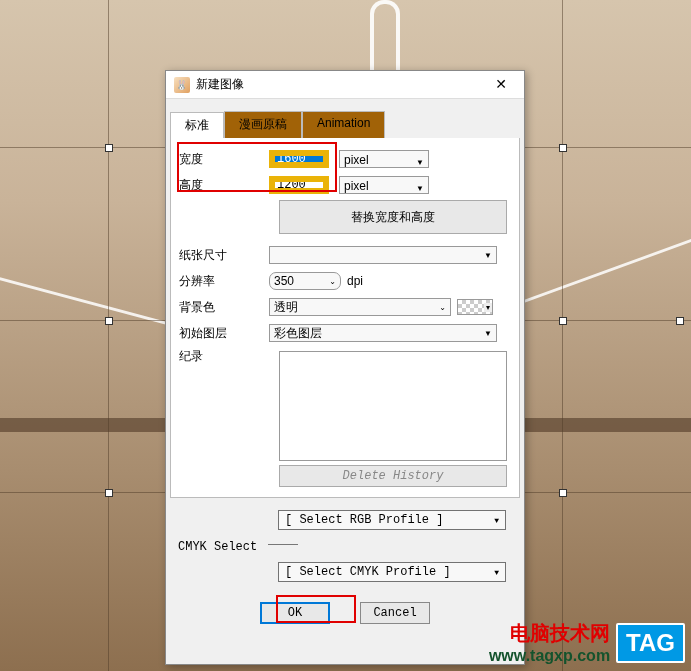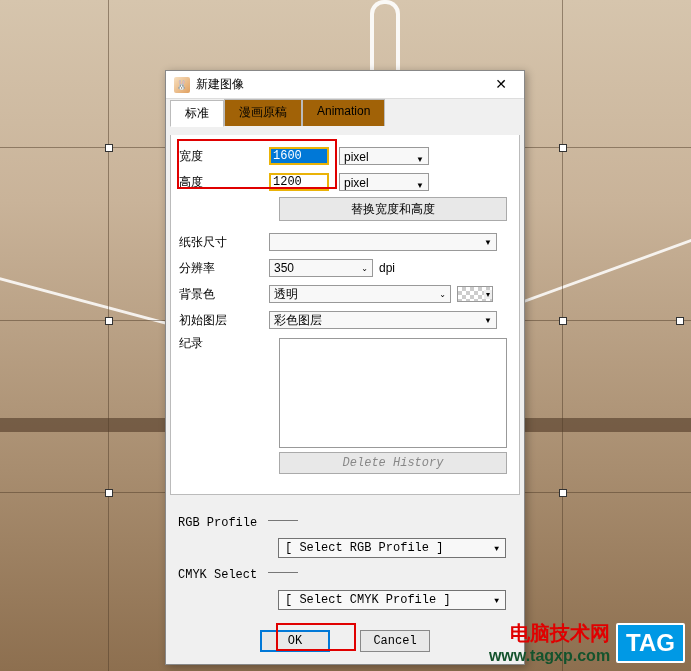--- a/index.html
+++ b/index.html
@@ -45,63 +45,63 @@
     display:flex;align-items:center;justify-content:center;font-size:9px;
   }
   .titlebar .title { flex: 1; font-size: 12px; }
   .titlebar .close {
     width: 30px; height: 20px; text-align: center;
     line-height: 18px; font-size: 14px; cursor: pointer;
     font-family: Arial;
   }
   .tabs {
     display: flex; background: #f0f0f0;
-    padding-top: 0; padding-left: 4px;
+    padding-top: 12px; padding-left: 4px;
   }
   .tab {
     padding: 4px 14px; font-size: 12px;
     border: 1px solid #bbb; border-bottom: none;
     background: #a16207; margin-right: 0;
     cursor: pointer;
   }
   .tab.active { background: #fff; border-bottom: 1px solid #fff; position: relative; top: 1px; }
   .tab-body {
     background: #fff; border: 1px solid #bbb; border-top: none;
-    margin: 9px 4px; padding: 10px 8px 8px 8px;
+    margin: 0 4px; padding: 10px 8px 8px 8px;
     height: 360px;
   }
   .row { display: flex; align-items: center; margin-bottom: 4px; height: 22px; }
   .row .label { width: 90px; font-size: 12px; }
   .row input[type=text] {
     width: 60px; height: 18px; font-size: 12px;
-    padding: 0 2px; border: 2px solid #eab308;
+    padding: 0 2px; border: 6px solid #eab308;
     font-family: "Courier New", monospace;
   }
   .row input.sel { background: #0078d7; color: #fff; }
   .row .unit {
     margin-left: 10px; width: 90px; height: 18px;
     border: 1px solid #999; background: #f8f8f8;
     font-size: 12px; padding: 0 4px;
     display: flex; align-items: flex-end; justify-content: space-between;
   }
   .dd-arrow { font-size: 8px; }
   .hilite-box {
     position: absolute; border: 2px solid #e00000; pointer-events: none;
   }
   .swap-btn {
-    margin-left: 100px; width: 228px; height: 24px;
+    margin-left: 100px; width: 228px; height: 34px;
     background: #e8e8e8; border: 1px solid #aaa;
     font-size: 12px; cursor: pointer;
   }
   .wide-dd {
     width: 228px; height: 18px; border: 1px solid #999;
     background: #f8f8f8; display: flex; align-items: center;
     justify-content: space-between; padding: 0 4px; font-size: 12px;
   }
-  .dpi-row .wide-dd { width: 104px; }
+  .dpi-row .wide-dd { width: 72px; border-radius: 7px; }
   .dpi-txt { margin-left: 6px; font-size: 12px; }
   .bgcolor-swatch {
     width: 36px; height: 16px; margin-left: 6px;
     background-image:
       linear-gradient(45deg,#ccc 25%,transparent 25%),
       linear-gradient(-45deg,#ccc 25%,transparent 25%),
       linear-gradient(45deg,transparent 75%,#ccc 75%),
       linear-gradient(-45deg,transparent 75%,#ccc 75%);
     background-size: 8px 8px;
     background-position: 0 0,0 4px,4px -4px,-4px 0;
@@ -260,24 +260,20 @@
     </div>
 
     <div class="row" style="align-items:flex-start;height:auto">
       <span class="label">纪录</span>
     </div>
     <div class="history-box" style="margin-top:-18px"></div>
     <button class="del-hist" disabled="">Delete History</button>
   </div>
 
   <div class="profiles">
-    <div class="prof-row">
-      <span class="prof-label">RGB Profile</span>
-      <div class="prof-dash"></div>
-    </div>
     <div class="prof-dd">
       <span>[ Select RGB Profile ]</span>
       <span class="dd-arrow">▼</span>
     </div>
 
     <div class="prof-row">
       <span class="prof-label">CMYK Select</span>
       <div class="prof-dash"></div>
     </div>
     <div class="prof-dd">

